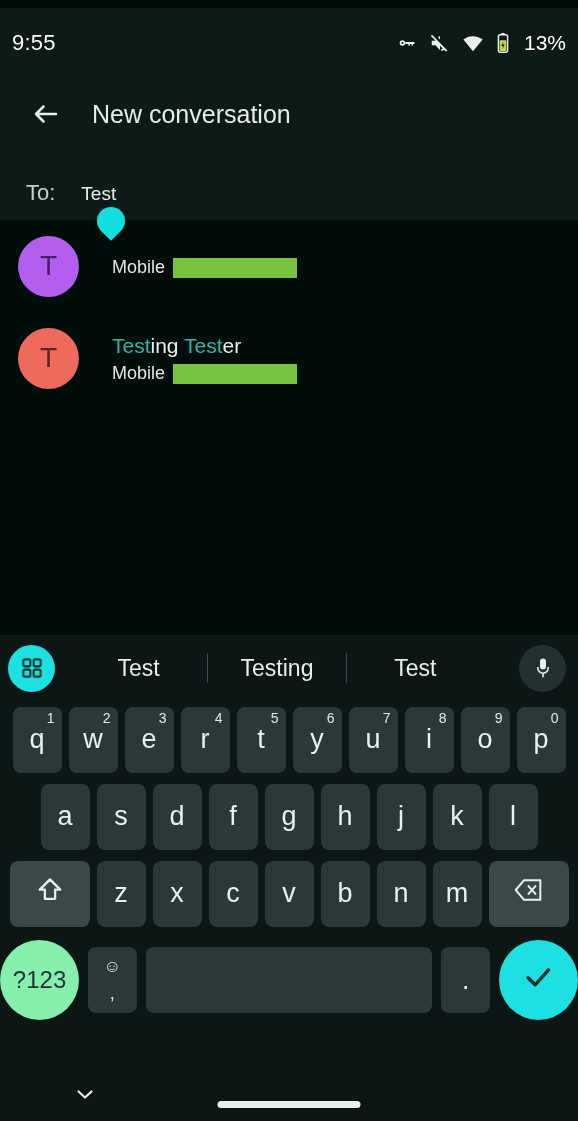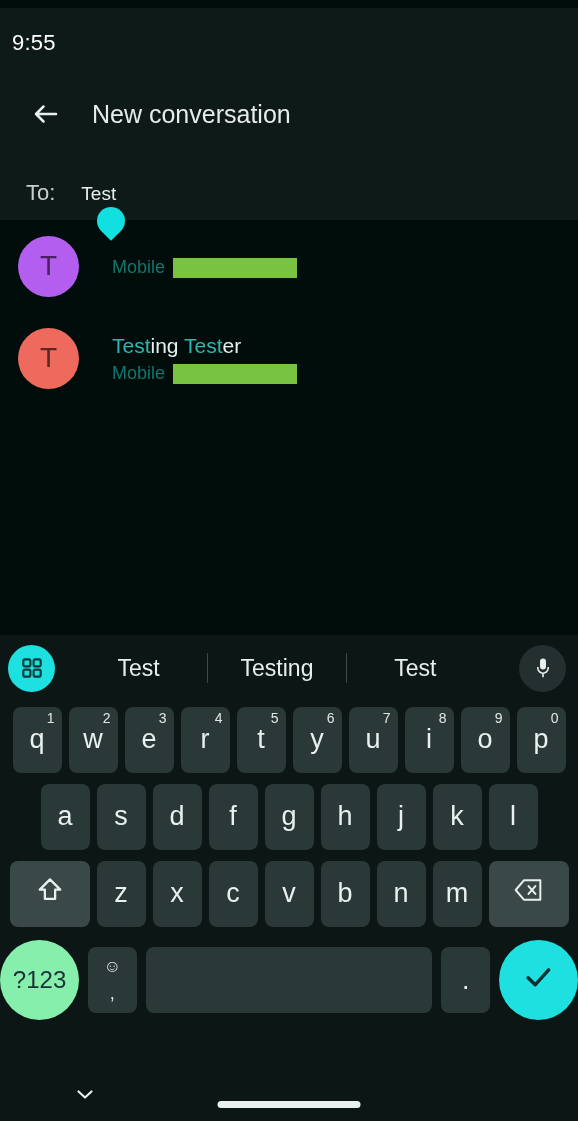--- a/index.html
+++ b/index.html
@@ -51,21 +51,21 @@
   .contact-row { display: flex; align-items: center; height: 92px; padding-left: 18px; }
   .avatar {
     width: 61px; height: 61px; border-radius: 50%;
     display: flex; align-items: center; justify-content: center;
     font-size: 28px; flex: 0 0 auto;
   }
   .contact-text { margin-left: 33px; }
   .contact-name { font-size: 21px; color: #e9efee; line-height: 1.35; }
   .contact-name .hl { color: #2ab8b0; }
   .contact-sub { display: flex; align-items: center; margin-top: 3px; }
-  .contact-type { font-size: 18px; color: #0f766e; }
+  .contact-type { font-size: 18px; color: #e5e5e5; }
   .redacted { width: 124px; height: 20px; background: #78c33f; margin-left: 8px; }
 
   
   .kb { position: absolute; left: 0; top: 635px; width: 578px; height: 430px; background: #0c1614; }
   .sugg { position: relative; height: 66px; display: flex; align-items: center; }
   .sugg-launch {
     position: absolute; left: 8px; width: 47px; height: 47px; border-radius: 50%;
     background: #1ee0e0; display: flex; align-items: center; justify-content: center;
   }
   .sugg-items { display: flex; align-items: center; margin-left: 70px; width: 414px; }
@@ -114,20 +114,46 @@
   .home-pill { position: absolute; left: 50%; transform: translateX(-50%); top: 36px;
                width: 143px; height: 7px; border-radius: 4px; background: #e9efee; }
 </style>
 </head>
 <body>
 
 <div class="phone">
 
   <div class="statusbar">
     <div class="status-time">9:55</div>
+    <div class="status-icons">
+      <span>
+        <svg width="22" height="22" viewBox="0 0 24 24" fill="#e9efee">
+          <path d="M7 9a3 3 0 1 0 0 6 3 3 0 0 0 0-6zm0 4.2A1.2 1.2 0 1 1 7 10.8a1.2 1.2 0 0 1 0 2.4zM10.2 11h10v2h-1.6v1.8h-1.8V13h-1.5v1.8h-1.8V13h-3.3z"></path>
+        </svg>
+      </span>
+      <span>
+        <svg width="22" height="22" viewBox="0 0 24 24" fill="#e9efee">
+          <path d="M3.3 3 2 4.3l5 5v.2H3v5h4l5 5V15l3 3a5.7 5.7 0 0 1-1.8.9v1.9a7.6 7.6 0 0 0 3.2-1.5l2.3 2.3 1.3-1.3zM12 4 9.9 6.1 12 8.2z"></path>
+        </svg>
+      </span>
+      <span>
+        <svg width="22" height="22" viewBox="0 0 24 24" fill="#e9efee">
+          <path d="M12 21 1.5 8.3A16.4 16.4 0 0 1 12 4.5c4 0 7.7 1.4 10.5 3.8z"></path>
+        </svg>
+      </span>
+      <span>
+        <svg width="16" height="22" viewBox="0 0 14 24">
+          <rect x="2" y="3" width="10" height="19" rx="2" fill="none" stroke="#e9efee" stroke-width="1.6"></rect>
+          <rect x="5" y="1" width="4" height="2.4" rx="1" fill="#e9efee"></rect>
+          <rect x="3.4" y="9" width="7.2" height="11.6" rx="1" fill="#c9d94a"></rect>
+          <path d="M7.4 10.5 5 15.2h1.9l-.5 3.4 2.5-4.9H7z" fill="#1b1b1b"></path>
+        </svg>
+      </span>
+      <span class="battery-pct">13%</span>
+    </div>
   </div>
 
   <div class="header">
     <div class="appbar">
       <div class="back-btn">
         <svg width="30" height="30" viewBox="0 0 24 24" fill="none" stroke="#e9efee" stroke-width="2" stroke-linecap="round" stroke-linejoin="round">
           <path d="M20 12H4M10 6l-6 6 6 6"></path>
         </svg>
       </div>
       <div class="appbar-title">New conversation</div>

